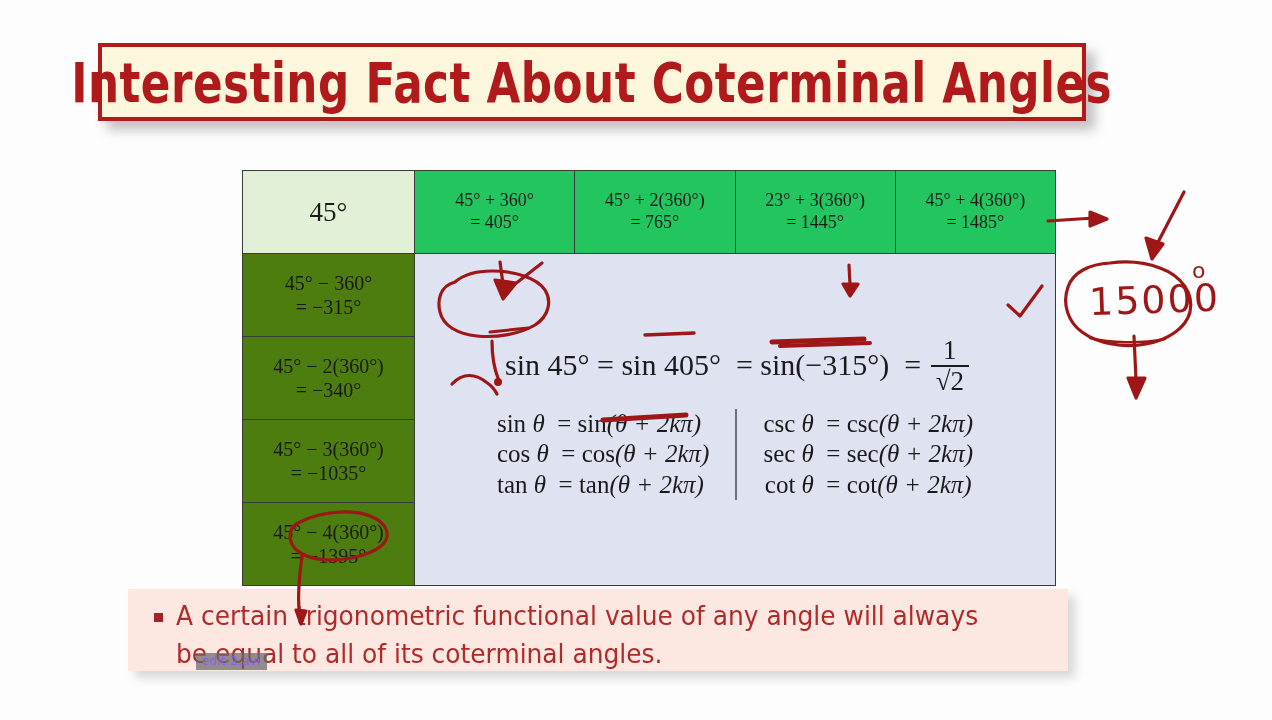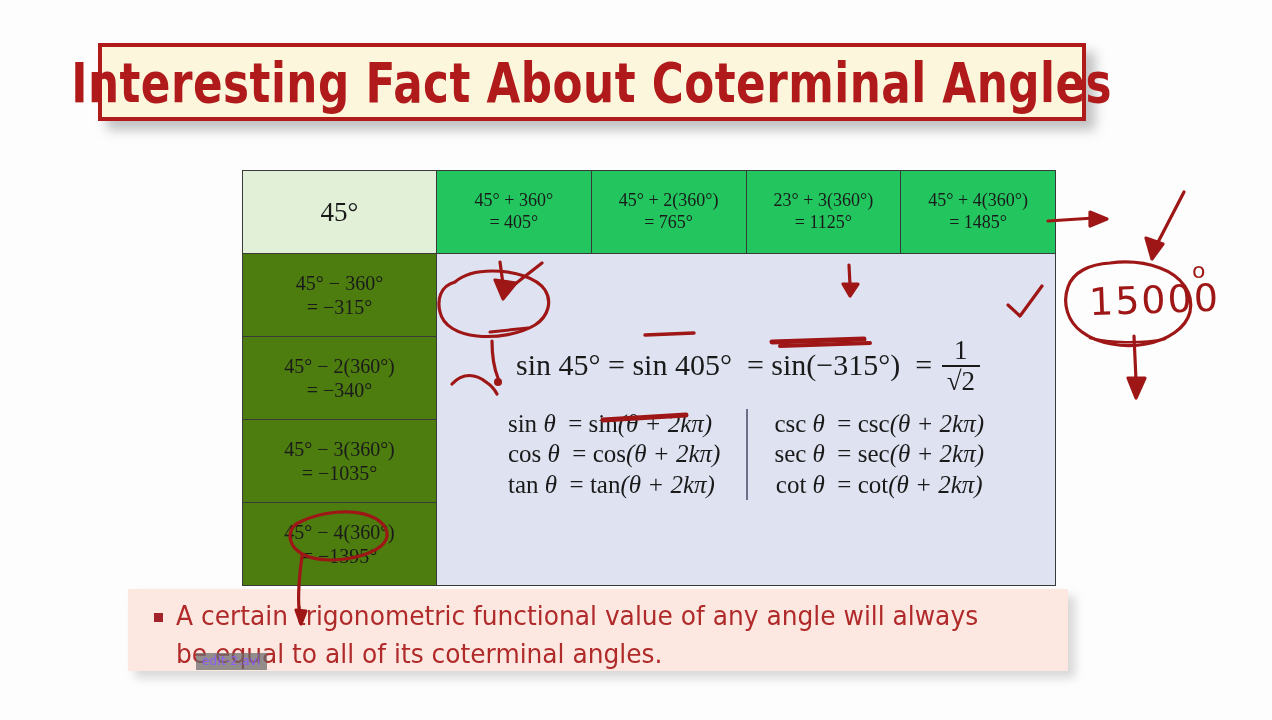--- a/index.html
+++ b/index.html
@@ -50,21 +50,21 @@
     width: 814px;
     border-collapse: collapse;
     table-layout: fixed;
   }
   #fact-table td {
     border: 1.5px solid #3a3a3a;
     text-align: center;
     vertical-align: middle;
     font-family: "Liberation Serif", serif;
     color: #1a1a1a;
-    padding: 2px 14px;
+    padding: 2px 3px;
     line-height: 1.22;
   }
   .cell-45 {
     background: #e3f0d8;
     width: 165px;
     font-size: 27px;
     height: 78px;
   }
   .cell-plus {
     background: #22c55e;
@@ -206,21 +206,21 @@
     <td class="cell-plus">
       <div>45° + 360°</div>
       <div>= 405°</div>
     </td>
     <td class="cell-plus">
       <div>45° + 2(360°)</div>
       <div>= 765°</div>
     </td>
     <td class="cell-plus">
       <div>23° + 3(360°)</div>
-      <div>= 1125°</div>
+      <div>= 1445°</div>
     </td>
     <td class="cell-plus">
       <div>45° + 4(360°)</div>
       <div>= 1485°</div>
     </td>
   </tr>
 
   <tr>
     <td class="cell-minus">
       <div>45° − 360°</div>

